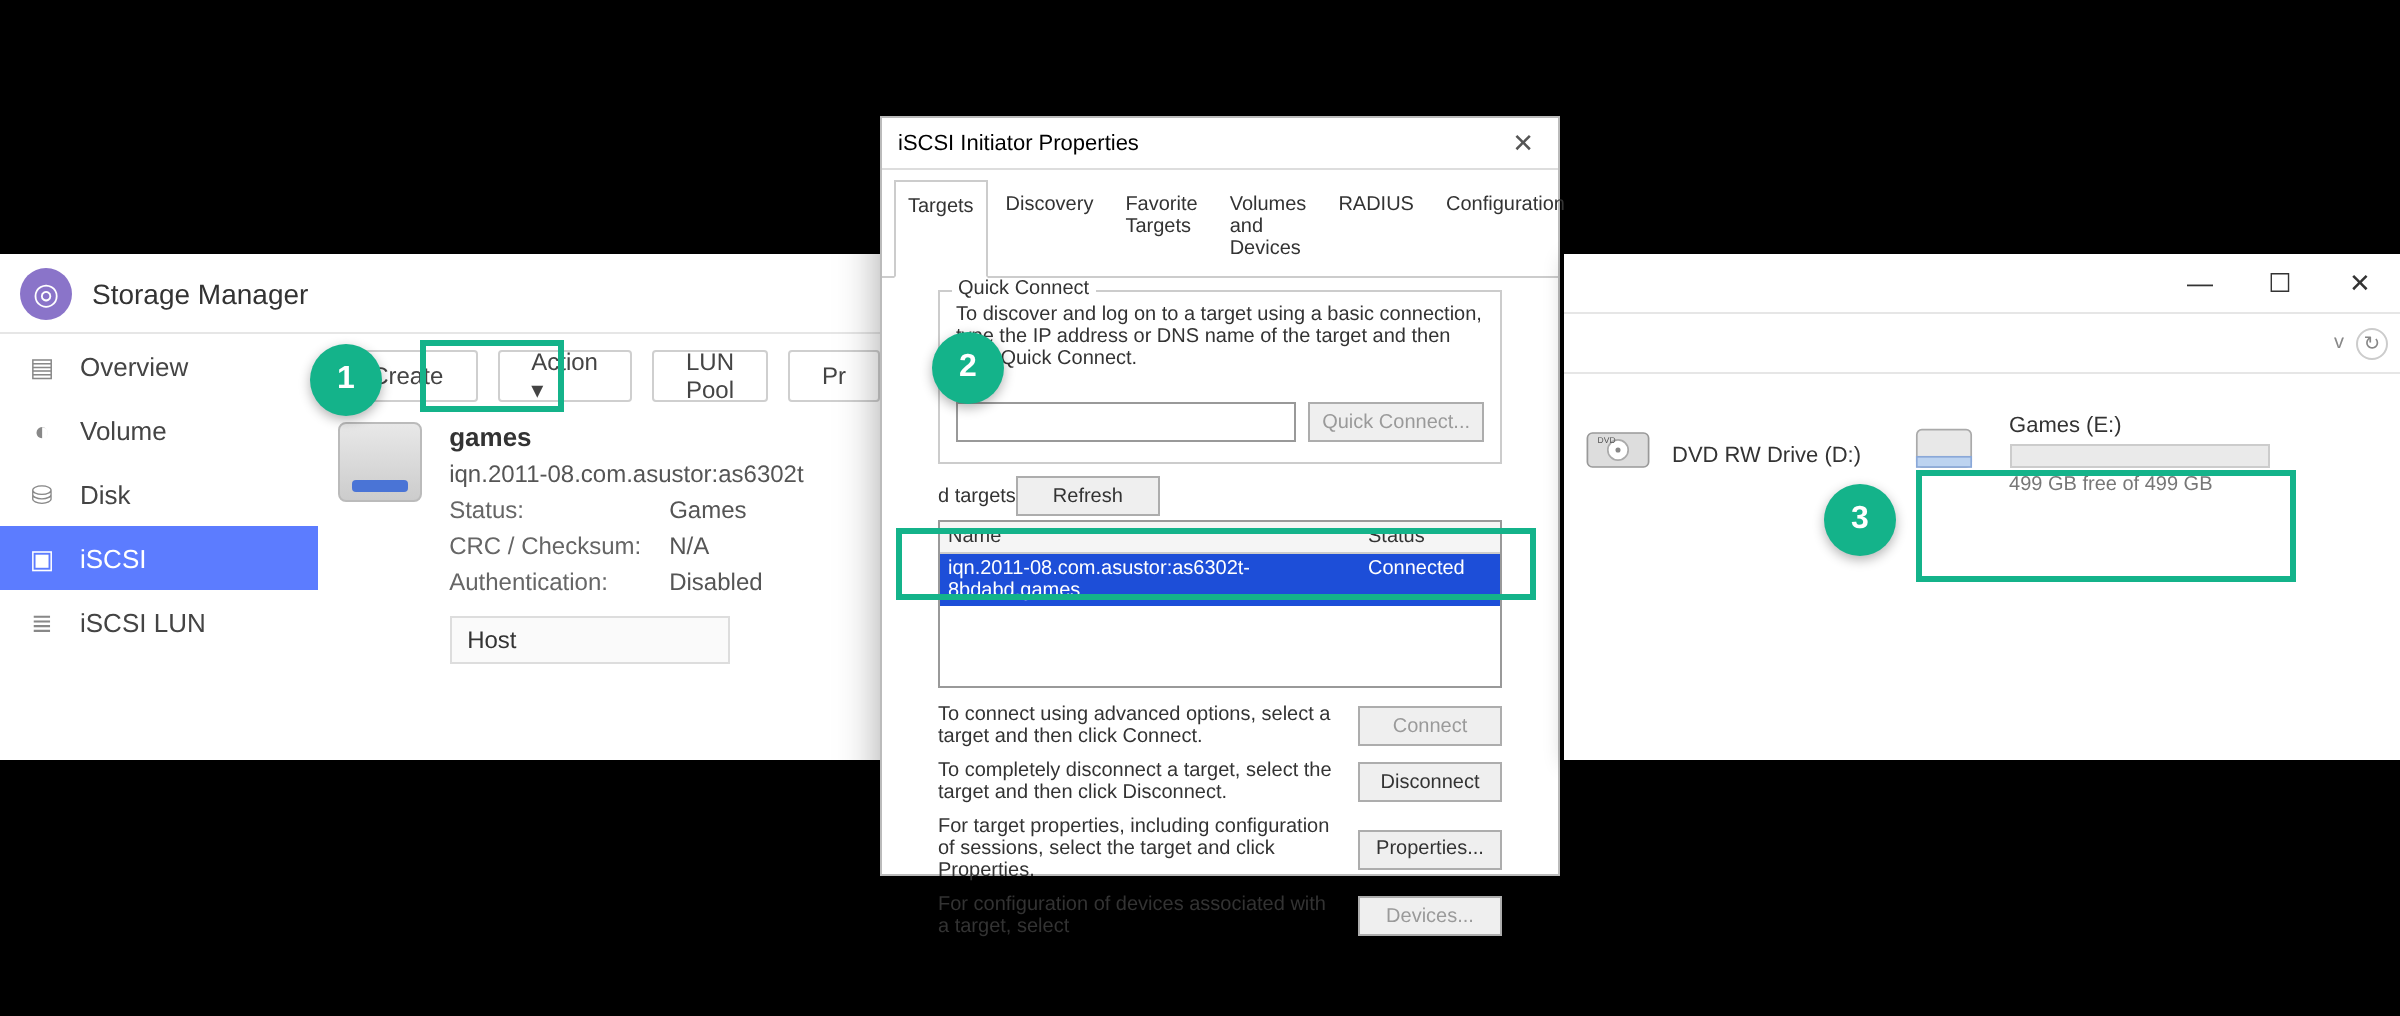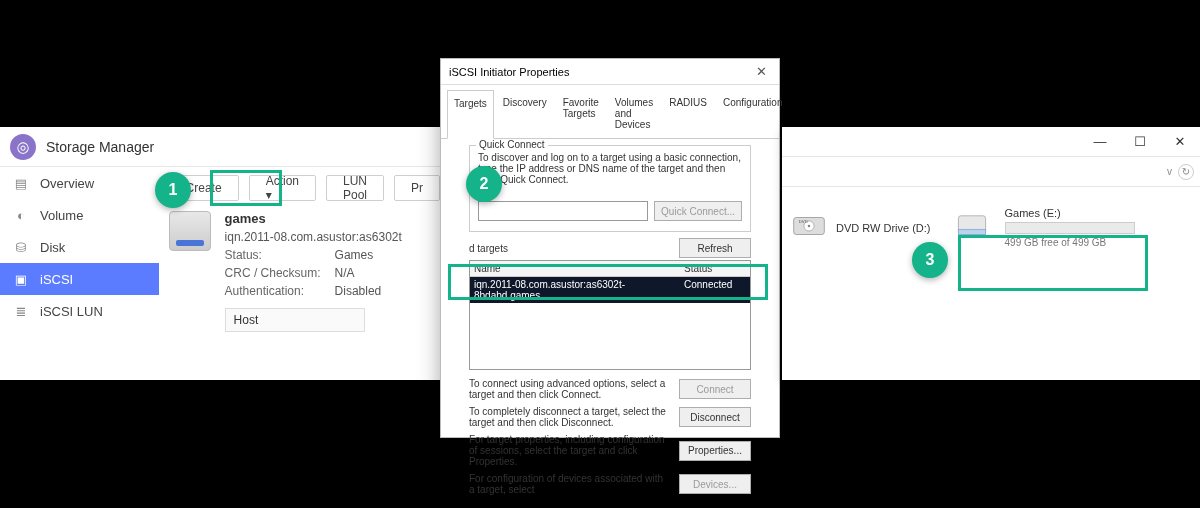--- a/index.html
+++ b/index.html
@@ -36,24 +36,24 @@
   .dlg-tabs { display:flex; border-bottom:1px solid #ccc; padding:4px 6px 0 6px; font-size:10px; gap:2px; }
   .dlg-tab { padding:7px 6px; border:1px solid transparent; color:#333; cursor:pointer; }
   .dlg-tab.active { border:1px solid #ccc; border-bottom:1px solid #fff; background:#fff; position:relative; top:1px; }
   .dlg-body { padding:6px 28px; font-size:10px; color:#333; }
   .grp { border:1px solid #ccc; padding:6px 8px 10px 8px; margin-bottom:6px; position:relative; }
   .grp-title { position:absolute; top:-7px; left:6px; background:#fff; padding:0 3px; font-size:10px; }
   .qc-row { display:flex; gap:6px; margin-top:16px; }
   .qc-input { flex:1; height:20px; border:1px solid #999; }
   .winbtn { height:20px; min-width:72px; font-size:10px; background:#efefef; border:1px solid #adadad; color:#333; cursor:pointer; padding:0 6px; }
   .winbtn.disabled { color:#9a9a9a; }
-  .tgt-table { border:1px solid #999; height:110px; margin-top:2px; background:#fff; }
+  .tgt-table { border:1px solid #999; height:84px; margin-top:2px; background:#fff; }
   .tgt-head { display:flex; font-size:10px; background:#f5f5f5; border-bottom:1px solid #ccc; }
   .tgt-head div { padding:2px 4px; }
-  .tgt-row { display:flex; background:#0f172a; color:#fff; font-size:10px; }
+  .tgt-row { display:flex; background:#1d4ed8; color:#fff; font-size:10px; }
   .tgt-row div { padding:2px 4px; }
   .col-name { flex:1; } .col-status { width:70px; }
   .tgt-hl { position:absolute; left:448px; top:264px; width:320px; height:36px; border:3px solid #14b38a; pointer-events:none; }
 
   
   .fe { position:absolute; left:782px; top:127px; width:418px; height:253px; background:#fff; box-shadow:0 2px 10px rgba(0,0,0,.2); }
   .fe-titlebar { height:30px; display:flex; justify-content:flex-end; align-items:center; border-bottom:1px solid #e6e6e6; }
   .fe-tbtn { width:40px; height:30px; display:flex; align-items:center; justify-content:center; color:#333; font-size:13px; cursor:pointer; }
   .fe-addr { height:30px; display:flex; align-items:center; justify-content:flex-end; gap:6px; padding:0 6px; border-bottom:1px solid #e6e6e6; }
   .fe-nav { width:16px; height:16px; border:1px solid #ccc; border-radius:50%; display:flex; align-items:center; justify-content:center; font-size:10px; color:#888; cursor:pointer; }
@@ -152,21 +152,21 @@
   <div class="dlg-body">
     <div class="grp">
       <div class="grp-title">Quick Connect</div>
       <div>To discover and log on to a target using a basic connection, type the IP address or DNS name of the target and then click Quick Connect.</div>
       <div class="qc-row">
         <div class="qc-input"></div>
         <button class="winbtn disabled">Quick Connect...</button>
       </div>
     </div>
 
-    <div style="display:flex; justify-content:space-between; align-items:center;">
+    <div style="display:flex; justify-content:flex-start; align-items:center;">
        <span>d targets</span>
        <button class="winbtn">Refresh</button>
     </div>
     <div class="tgt-table">
       <div class="tgt-head">
         <div class="col-name">Name</div>
         <div class="col-status">Status</div>
       </div>
       <div class="tgt-row">
         <div class="col-name">iqn.2011-08.com.asustor:as6302t-8bdabd.games</div>

